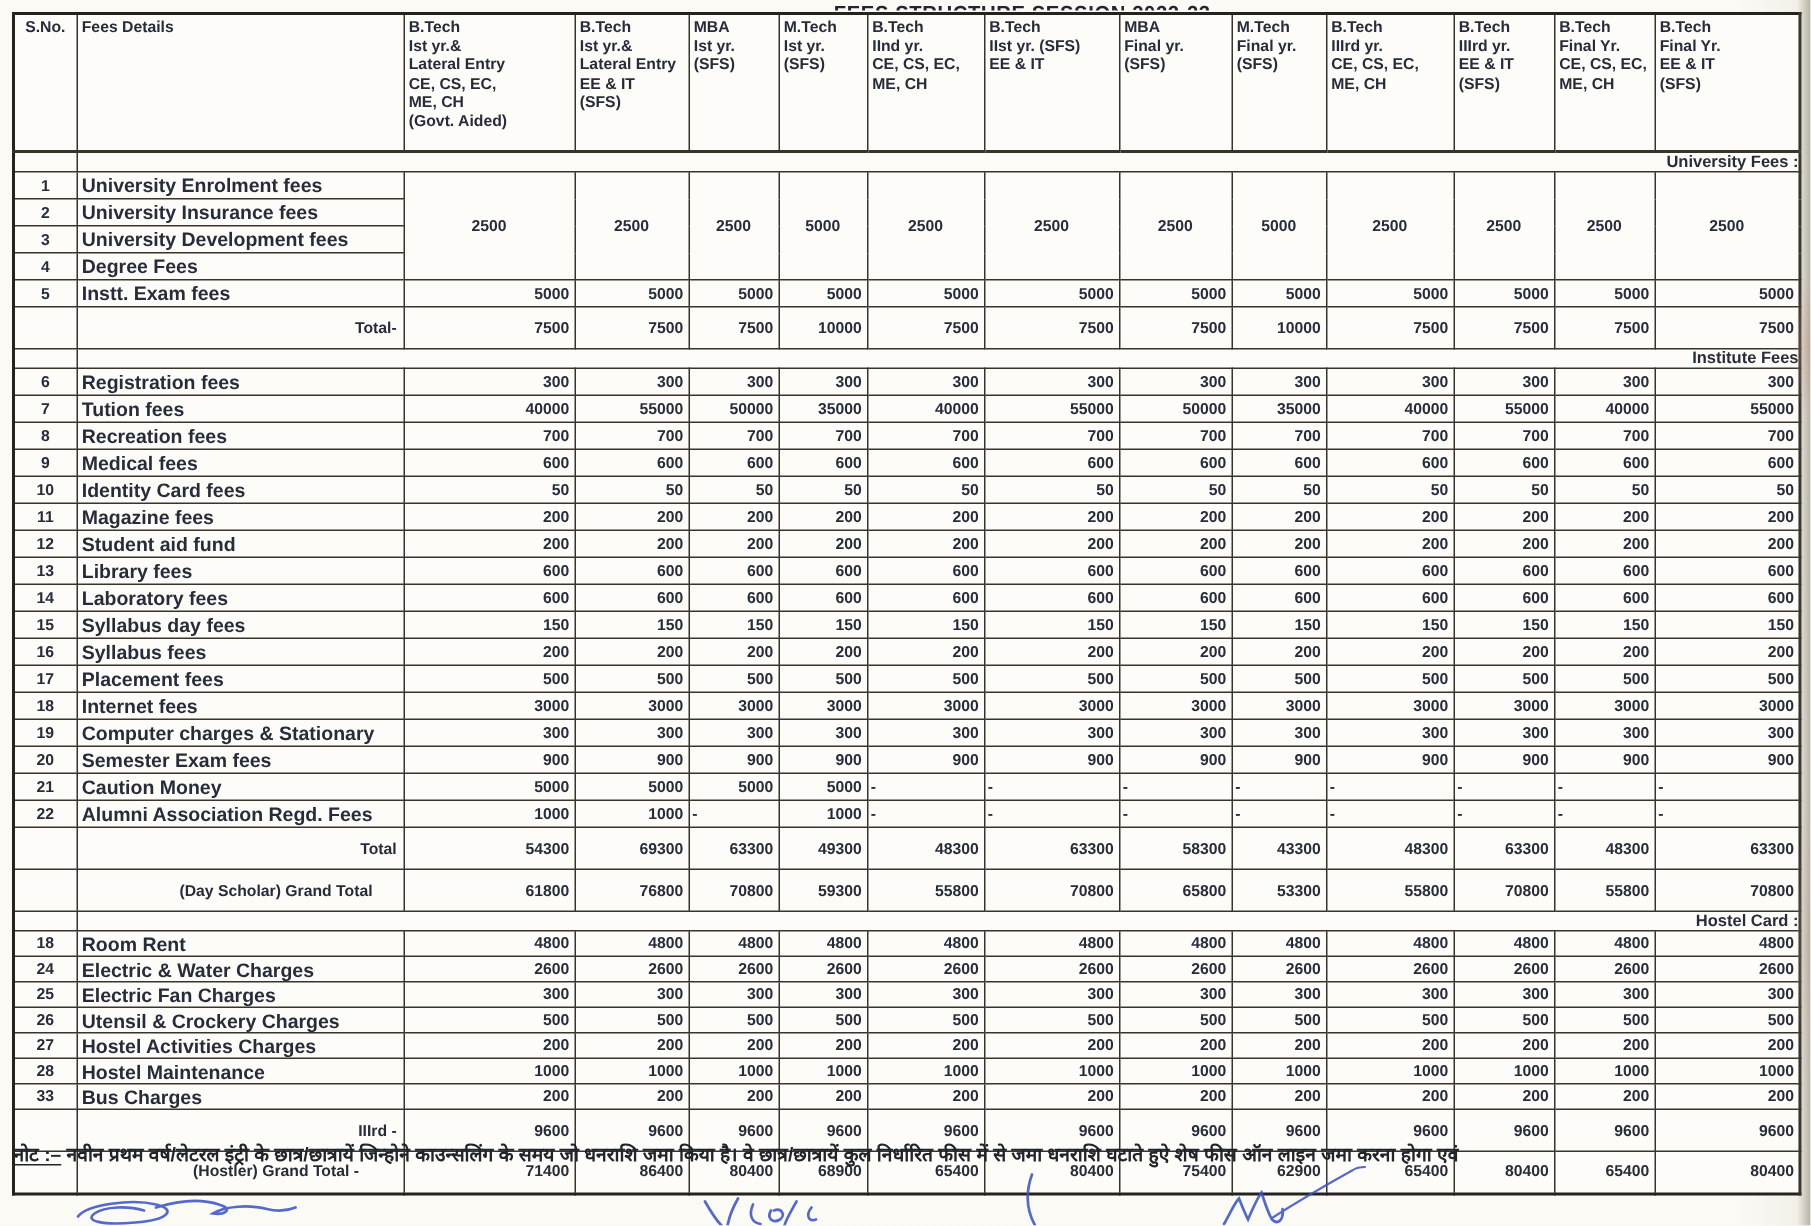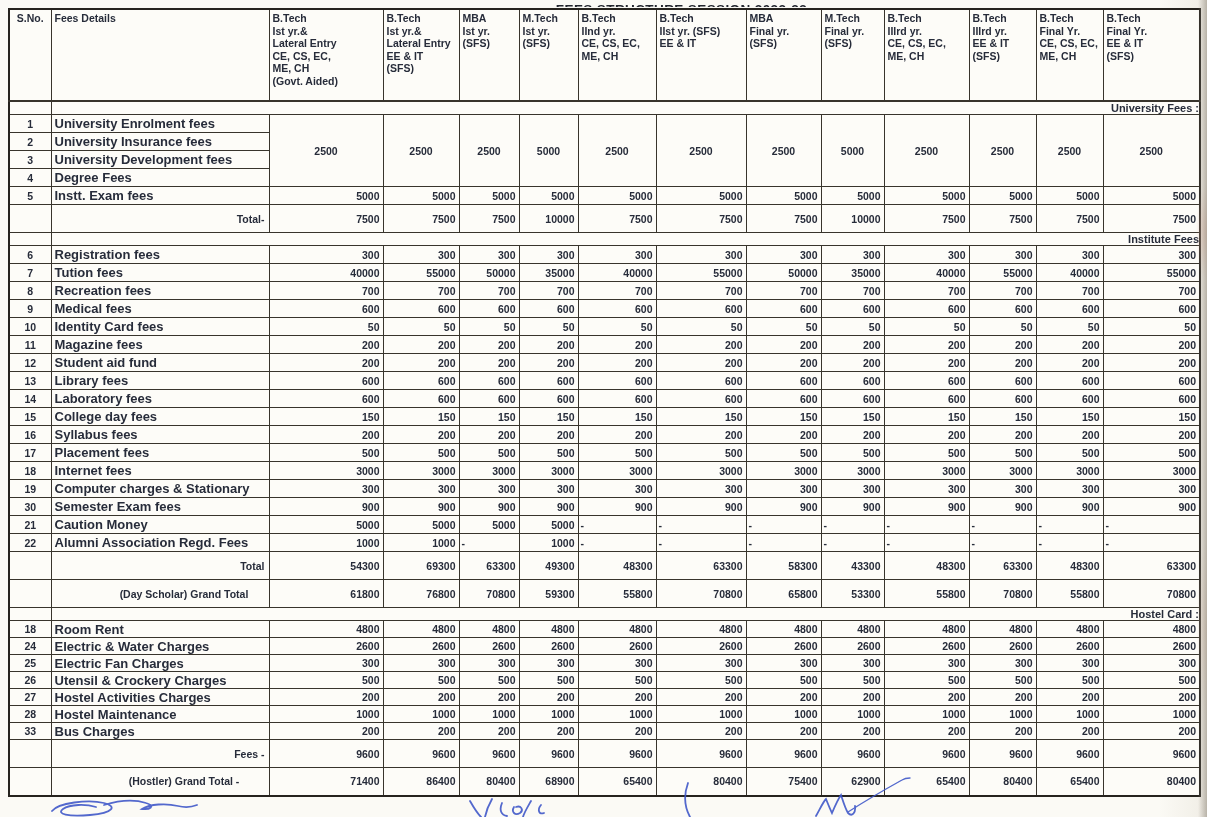--- a/index.html
+++ b/index.html
@@ -356,21 +356,21 @@
           <td class="num">600</td>
           <td class="num">600</td>
           <td class="num">600</td>
           <td class="num">600</td>
           <td class="num">600</td>
           <td class="num">600</td>
           <td class="num">600</td>
         </tr>
         <tr class="r-item">
           <td class="sno">15</td>
-          <td class="lbl">College day fees</td>
+          <td class="lbl">Syllabus day fees</td>
           <td class="num">150</td>
           <td class="num">150</td>
           <td class="num">150</td>
           <td class="num">150</td>
           <td class="num">150</td>
           <td class="num">150</td>
           <td class="num">150</td>
           <td class="num">150</td>
           <td class="num">150</td>
           <td class="num">150</td>
@@ -435,21 +435,21 @@
           <td class="num">300</td>
           <td class="num">300</td>
           <td class="num">300</td>
           <td class="num">300</td>
           <td class="num">300</td>
           <td class="num">300</td>
           <td class="num">300</td>
           <td class="num">300</td>
         </tr>
         <tr class="r-item">
-          <td class="sno">30</td>
+          <td class="sno">20</td>
           <td class="lbl">Semester Exam fees</td>
           <td class="num">900</td>
           <td class="num">900</td>
           <td class="num">900</td>
           <td class="num">900</td>
           <td class="num">900</td>
           <td class="num">900</td>
           <td class="num">900</td>
           <td class="num">900</td>
           <td class="num">900</td>
@@ -632,21 +632,21 @@
           <td class="num">200</td>
           <td class="num">200</td>
           <td class="num">200</td>
           <td class="num">200</td>
           <td class="num">200</td>
           <td class="num">200</td>
           <td class="num">200</td>
         </tr>
         <tr class="r-total">
           <td class="sno"></td>
-          <td class="tlbl">Fees -</td>
+          <td class="tlbl">IIIrd -</td>
           <td class="num">9600</td>
           <td class="num">9600</td>
           <td class="num">9600</td>
           <td class="num">9600</td>
           <td class="num">9600</td>
           <td class="num">9600</td>
           <td class="num">9600</td>
           <td class="num">9600</td>
           <td class="num">9600</td>
           <td class="num">9600</td>
@@ -666,20 +666,21 @@
           <td class="num">62900</td>
           <td class="num">65400</td>
           <td class="num">80400</td>
           <td class="num">65400</td>
           <td class="num">80400</td>
         </tr>
       </tbody>
   </table>
 
   <div class="note">
+    <div class="note-line"><span class="note-prefix">नोट :–</span> <span>नवीन प्रथम वर्ष/लेटरल इंट्री के छात्र/छात्रायें जिन्होने काउन्सलिंग के समय जो धनराशि जमा किया है। वे छात्र/छात्रायें कुल निर्धारित फीस में से जमा धनराशि घटाते हुऐ शेष फीस ऑन लाइन जमा करना होगा एवं</span></div>
   </div>
 
   <svg class="signatures" width="1207" height="817" viewBox="0 0 1207 817">
     <g fill="none" stroke="#3c55c8" stroke-width="1.8" stroke-linecap="round" opacity="0.88">
       <path d="M52 811 C58 803 88 799 104 803 C117 806 114 813 90 815 C68 817 56 814 63 809 C70 804 86 804 96 807"></path>
       <path d="M104 805 C120 800 134 799 146 803 C156 806 150 810 142 809 C150 804 166 803 178 806 C186 808 192 807 197 805"></path>
       <path d="M470 801 C474 808 477 813 481 817"></path>
       <path d="M492 799 C488 806 486 812 485 817"></path>
       <path d="M502 803 C499 810 501 815 507 816"></path>
       <path d="M514 807 C511 812 515 816 520 813 C524 810 521 805 516 807"></path>

